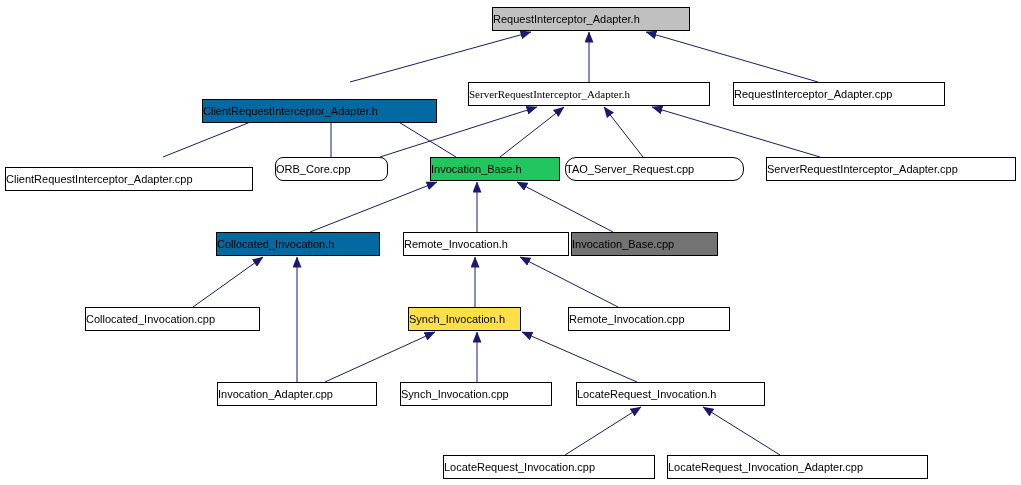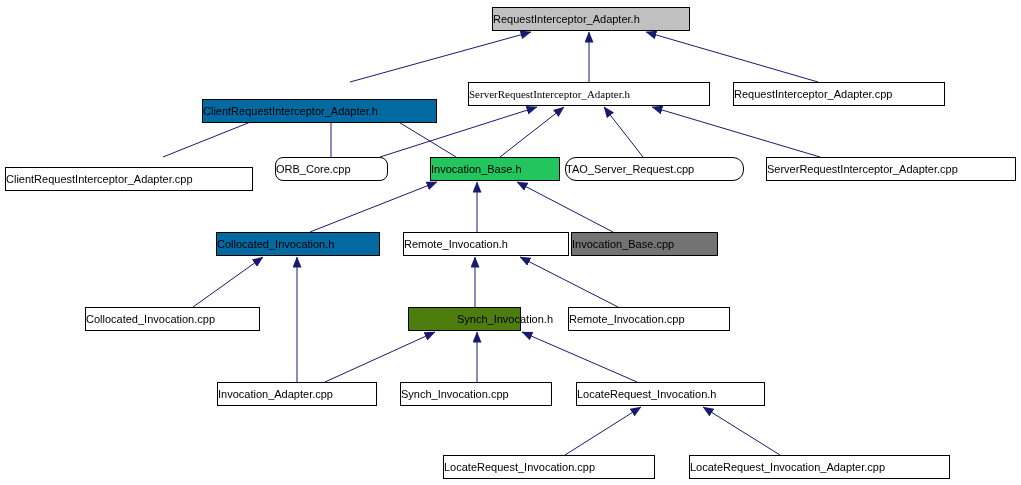--- a/index.html
+++ b/index.html
@@ -70,21 +70,21 @@
       <div class="node" style="left: 733px; top: 82px; width: 212px; height: 24px; background: rgb(255, 255, 255); border-color: rgb(0, 0, 0); color: rgb(0, 0, 0);">RequestInterceptor_Adapter.cpp</div>
       <div class="node" style="left: 5px; top: 167px; width: 248px; height: 24px; background: rgb(255, 255, 255); border-color: rgb(0, 0, 0); color: rgb(0, 0, 0);">ClientRequestInterceptor_Adapter.cpp</div>
       <div class="node" style="left: 275px; top: 157px; width: 113px; height: 24px; background: rgb(255, 255, 255); border-color: rgb(0, 0, 0); color: rgb(0, 0, 0); border-radius: 8px;">ORB_Core.cpp</div>
       <div class="node" style="left: 411px; top: 157px; width: 130px; height: 24px; background: #22c55e; border-color: rgb(0, 0, 0); color: rgb(0, 0, 0); margin-left: 19px;">Invocation_Base.h</div>
       <div class="node" style="left: 565px; top: 157px; width: 179px; height: 24px; background: rgb(255, 255, 255); border-color: rgb(0, 0, 0); color: rgb(0, 0, 0); border-radius: 11px;">TAO_Server_Request.cpp</div>
       <div class="node" style="left: 766px; top: 157px; width: 250px; height: 24px; background: rgb(255, 255, 255); border-color: rgb(0, 0, 0); color: rgb(0, 0, 0);">ServerRequestInterceptor_Adapter.cpp</div>
       <div class="node" style="left: 216px; top: 232px; width: 164px; height: 24px; background: #0369a1; border-color: rgb(0, 0, 0); color: rgb(0, 0, 0);">Collocated_Invocation.h</div>
       <div class="node" style="left: 403px; top: 232px; width: 166px; height: 24px; background: rgb(255, 255, 255); border-color: rgb(0, 0, 0); color: rgb(0, 0, 0);">Remote_Invocation.h</div>
       <div class="node" style="left: 571px; top: 232px; width: 147px; height: 24px; background: #737373; border-color: rgb(0, 0, 0); color: rgb(0, 0, 0);">Invocation_Base.cpp</div>
       <div class="node" style="left: 85px; top: 307px; width: 175px; height: 24px; background: rgb(255, 255, 255); border-color: rgb(0, 0, 0); color: rgb(0, 0, 0);">Collocated_Invocation.cpp</div>
-      <div class="node" style="left: 408px; top: 307px; width: 113px; height: 24px; background: #4d7c0f; border-color: rgb(0, 0, 0); color: rgb(0, 0, 0); padding-left: 48px;">Synch_Invocation.h</div>
+      <div class="node" style="left: 408px; top: 307px; width: 113px; height: 24px; background: #fde047; border-color: rgb(0, 0, 0); color: rgb(0, 0, 0);">Synch_Invocation.h</div>
       <div class="node" style="left: 568px; top: 307px; width: 162px; height: 24px; background: rgb(255, 255, 255); border-color: rgb(0, 0, 0); color: rgb(0, 0, 0);">Remote_Invocation.cpp</div>
       <div class="node" style="left: 217px; top: 382px; width: 160px; height: 24px; background: rgb(255, 255, 255); border-color: rgb(0, 0, 0); color: rgb(0, 0, 0);">Invocation_Adapter.cpp</div>
       <div class="node" style="left: 400px; top: 382px; width: 152px; height: 24px; background: rgb(255, 255, 255); border-color: rgb(0, 0, 0); color: rgb(0, 0, 0);">Synch_Invocation.cpp</div>
       <div class="node" style="left: 576px; top: 382px; width: 189px; height: 24px; background: rgb(255, 255, 255); border-color: rgb(0, 0, 0); color: rgb(0, 0, 0);">LocateRequest_Invocation.h</div>
       <div class="node" style="left: 443px; top: 455px; width: 212px; height: 24px; background: rgb(255, 255, 255); border-color: rgb(0, 0, 0); color: rgb(0, 0, 0);">LocateRequest_Invocation.cpp</div>
-      <div class="node" style="left: 667px; top: 455px; width: 261px; height: 24px; background: rgb(255, 255, 255); border-color: rgb(0, 0, 0); color: rgb(0, 0, 0); margin-left: 22px;">LocateRequest_Invocation_Adapter.cpp</div>
+      <div class="node" style="left: 667px; top: 455px; width: 261px; height: 24px; background: rgb(255, 255, 255); border-color: rgb(0, 0, 0); color: rgb(0, 0, 0);">LocateRequest_Invocation_Adapter.cpp</div>
     </div>
 </div>
 
 </body></html>

